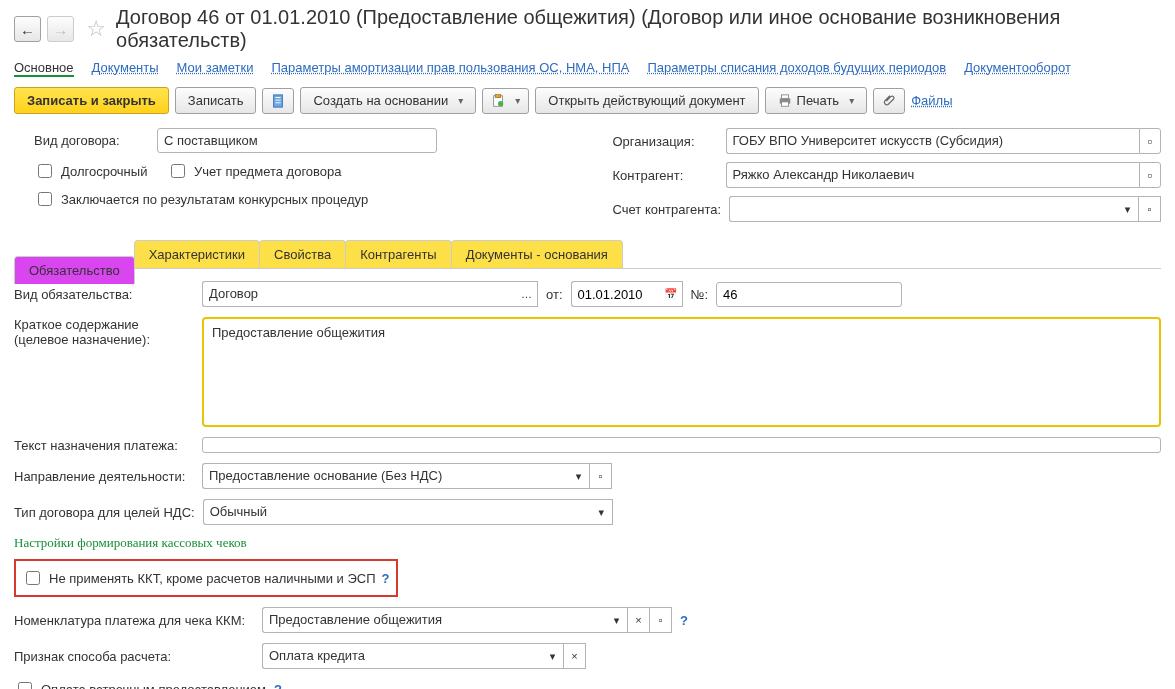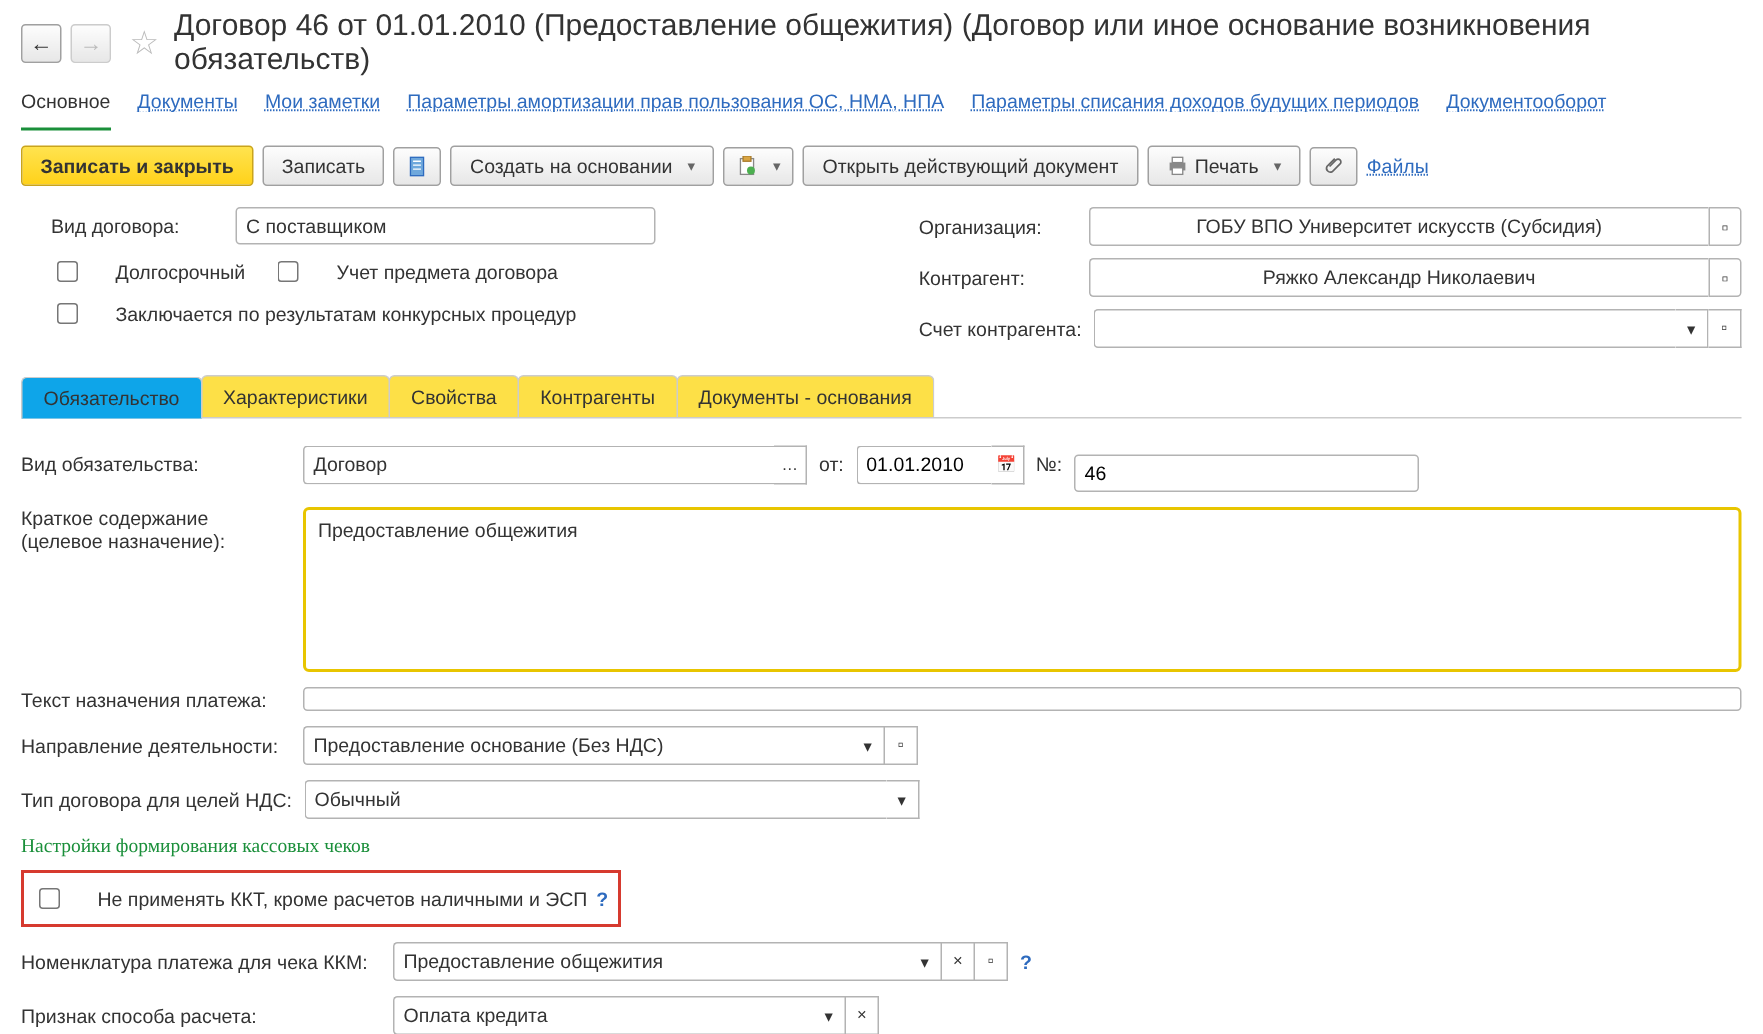--- a/index.html
+++ b/index.html
@@ -28,21 +28,21 @@
     color: #333;
   }
   .nav-btn.disabled { color: #bbb; border-color:#ccc; cursor:default; }
   .star-icon { font-size: 22px; color: #bbb; margin: 0 4px 0 6px; }
   .title { font-size: 20px; color: #333; }
   .navbar {
     display: flex; gap: 18px; margin: 4px 0 10px 0;
   }
   .navtab {
     font-size: 13px; color: #2e6bbf; text-decoration: underline dotted; cursor:pointer;
-    padding-bottom:10px;
+    padding-bottom:0;
   }
   .navtab.active { color:#333; text-decoration:none; border-bottom: 2px solid #1a8f3a; }
   .toolbar { display:flex; gap:6px; align-items:center; margin-bottom:14px; }
   .btn {
     border:1px solid #a0a0a0; border-radius:3px;
     background: linear-gradient(#fdfdfd,#e7e7e7);
     padding: 5px 12px; font-size:13px; cursor:pointer;
     display:inline-flex; align-items:center; gap:5px;
   }
   .btn-primary {
@@ -60,31 +60,31 @@
   .field-row.right label { min-width:105px; }
   .inputlike {
     border:1px solid #b3b3b3; border-radius:3px; padding:4px 6px; background:#fff; flex:1;
     font-size:13px; min-height:16px;
   }
   .open-btn {
     border:1px solid #b3b3b3; border-radius:3px; width:22px; height:26px;
     display:inline-flex; align-items:center; justify-content:center; cursor:pointer; background:#fff;
   }
   .field-group { display:flex; align-items:stretch; flex:1; }
-  .field-group .inputlike { border-top-right-radius:0; border-bottom-right-radius:0; border-right:none;text-align:center; }
+  .field-group .inputlike { border-top-right-radius:0; border-bottom-right-radius:0; border-right:none; }
   .field-group .open-btn { border-top-left-radius:0; border-bottom-left-radius:0; }
-  .checkbox { display:inline-flex; align-items:center; gap:22px; }
+  .checkbox { display:inline-flex; align-items:center; gap:6px; }
   .checkbox input { width:14px; height:14px; }
   .tab-strip { display:flex; border-bottom:1px solid #ccc; margin-bottom:12px; }
   .tab {
     border:1px solid #ccc; border-bottom:none; background:#fde047;
     padding:6px 14px; margin-right:-1px; cursor:pointer; border-radius:4px 4px 0 0;
     font-size:13px;
   }
-  .tab.active { background:#0ea5e9; position:relative; top:1px; }
+  .tab.active { background:#d946ef; position:relative; top:16px; }
   .row { display:flex; align-items:center; gap:8px; margin-bottom:10px; }
   .lbl-180 { min-width:180px; }
   .textarea {
     border:2px solid #e8c500; border-radius:4px; padding:6px 8px; width:100%; height:110px; background:#fff;
     font-size:13px;
   }
   .section-title { color:#1a8f3a; margin:4px 0 8px 0;font-family:Liberation Serif, serif; }
   .highlight-box { border:2px solid #d63a2f; padding:7px 6px; display:inline-flex; align-items:center; gap:6px; }
   .q-icon { color:#2e6bbf; cursor:pointer; font-weight:bold; }
   .small-btn {
@@ -215,21 +215,21 @@
   <div class="seg" style="width:336px">
     <div class="inputlike">Договор</div>
     <span class="small-btn">…</span>
   </div>
   <label>от:</label>
   <div class="seg">
     <input class="inline-input" style="width: 90px; border-right: none; border-radius: 3px 0px 0px 3px;" value="01.01.2010">
     <span class="small-btn cal-icon"></span>
   </div>
   <label>№:</label>
-  <input class="inline-input" style="width: 230px; margin-top: 12px;" value="46">
+  <input class="inline-input" style="width: 186px;" value="46">
 </div>
 
 <div class="row" style="align-items:flex-start">
   <div class="lbl-180">
     <div>Краткое содержание</div>
     <div>(целевое назначение):</div>
   </div>
   <div class="textarea">Предоставление общежития</div>
 </div>
 

